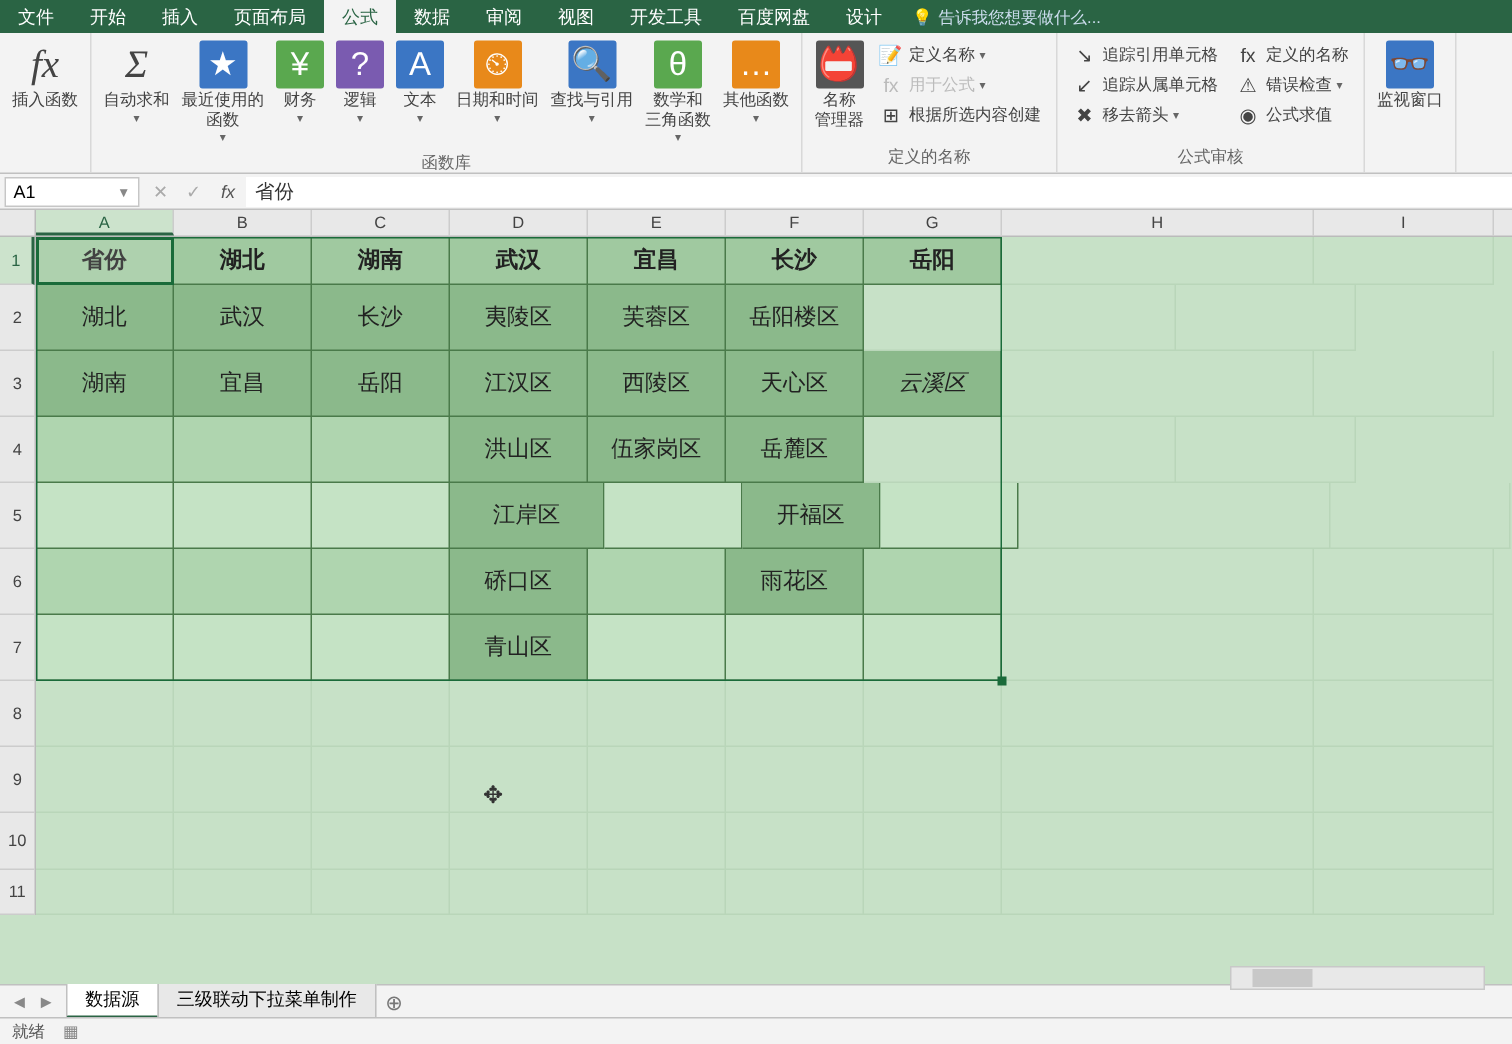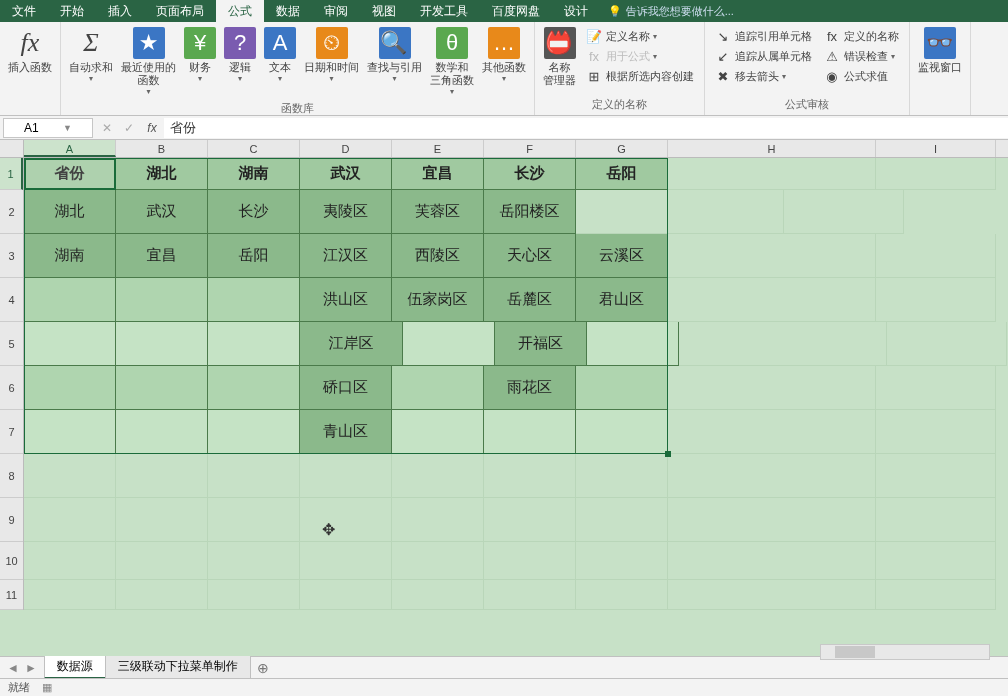--- a/index.html
+++ b/index.html
@@ -27,21 +27,21 @@
 
 
 .ic-blue { background:#3b76c4; color:#fff; border-radius:2px; }
 .ic-orange { background:#e8891a; color:#fff; border-radius:2px; }
 .ic-green { background:#5aa84f; color:#fff; border-radius:2px; }
 .ic-purple { background:#7a5bb0; color:#fff; border-radius:2px; }
 .ic-dark { background:#555; color:#fff; border-radius:2px; }
 
 
 .formula-row { background: #f3f3f3; height: 24px; display: flex; align-items: center; border-bottom: 1px solid #c0c0c0; font-size: 12px; }
-.name-box { width: 90px; border: 1px solid #c6c6c6; background: #fff; height: 20px; margin: 0 3px; padding: 1px 20px; display: flex; align-items: center; justify-content: space-between; }
+.name-box { width: 90px; border: 1px solid #c6c6c6; background: #fff; height: 20px; margin: 0 3px; padding: 1px 5px; display: flex; align-items: center; justify-content: space-between; }
 .name-box .dd { color: #888; font-size: 9px; }
 .fb-btn { width: 22px; text-align: center; color: #aaa; cursor: default; }
 .fx { font-style: italic; color: #555; width: 24px; text-align: center; }
 .formula-input { flex: 1; border: none; background: #fff; height: 20px; padding: 0 6px; font-size: 13px; color: #333; }
 
 
 .grid-area { position: relative; height: 522px; background: #c7e1c7; }
 .corner { position: absolute; top: 0; left: 0; width: 24px; height: 18px; background: #e8e8e8; border-right: 1px solid #bbb; border-bottom: 1px solid #bbb; }
 .col-headers { position: absolute; top: 0; left: 24px; right: 0; height: 18px; display: flex; background: #e8e8e8; border-bottom: 1px solid #bbb; }
 .col-h { border-right: 1px solid #ccc; text-align: center; font-size: 11px; color: #444; line-height: 18px; }
@@ -286,32 +286,31 @@
         <div class="cell" style="width: 208px; height: 44px;"></div>
         <div class="cell" style="width: 120px; height: 44px;"></div>
       </div>
       <div class="row">
         <div class="cell data-cell" style="width: 92px; height: 44px; border-right: 1px solid rgb(74, 122, 74); border-bottom: 1px solid rgb(74, 122, 74);">湖南</div>
         <div class="cell data-cell" style="width: 92px; height: 44px; border-right: 1px solid rgb(74, 122, 74); border-bottom: 1px solid rgb(74, 122, 74);">宜昌</div>
         <div class="cell data-cell" style="width: 92px; height: 44px; border-right: 1px solid rgb(74, 122, 74); border-bottom: 1px solid rgb(74, 122, 74);">岳阳</div>
         <div class="cell data-cell" style="width: 92px; height: 44px; border-right: 1px solid rgb(74, 122, 74); border-bottom: 1px solid rgb(74, 122, 74);">江汉区</div>
         <div class="cell data-cell" style="width: 92px; height: 44px; border-right: 1px solid rgb(74, 122, 74); border-bottom: 1px solid rgb(74, 122, 74);">西陵区</div>
         <div class="cell data-cell" style="width: 92px; height: 44px; border-right: 1px solid rgb(74, 122, 74); border-bottom: 1px solid rgb(74, 122, 74);">天心区</div>
-        <div class="cell data-cell" style="width: 92px; height: 44px; border-right: 1px solid rgb(74, 122, 74); border-bottom: 1px solid rgb(74, 122, 74);">云溪区</div>
+        <div class="cell data-cell" style="width: 92px; height: 44px; border-right: 1px solid rgb(74, 122, 74); border-bottom: 1px solid rgb(74, 122, 74); font-style: italic;">云溪区</div>
         <div class="cell" style="width: 208px; height: 44px;"></div>
         <div class="cell" style="width: 120px; height: 44px;"></div>
       </div>
       <div class="row">
         <div class="cell band-mid" style="width: 92px; height: 44px; border-right: 1px solid rgb(74, 122, 74); border-bottom: 1px solid rgb(74, 122, 74);"></div>
         <div class="cell band-mid" style="width: 92px; height: 44px; border-right: 1px solid rgb(74, 122, 74); border-bottom: 1px solid rgb(74, 122, 74);"></div>
         <div class="cell band-mid" style="width: 92px; height: 44px; border-right: 1px solid rgb(74, 122, 74); border-bottom: 1px solid rgb(74, 122, 74);"></div>
         <div class="cell data-cell" style="width: 92px; height: 44px; border-right: 1px solid rgb(74, 122, 74); border-bottom: 1px solid rgb(74, 122, 74);">洪山区</div>
         <div class="cell data-cell" style="width: 92px; height: 44px; border-right: 1px solid rgb(74, 122, 74); border-bottom: 1px solid rgb(74, 122, 74);">伍家岗区</div>
         <div class="cell data-cell" style="width: 92px; height: 44px; border-right: 1px solid rgb(74, 122, 74); border-bottom: 1px solid rgb(74, 122, 74);">岳麓区</div>
-        <div class="cell data-cell" style="width: 92px; height: 44px; border-right: 1px solid rgb(74, 122, 74); border-bottom: 1px solid rgb(74, 122, 74);">君山区</div>
         <div class="cell" style="width: 208px; height: 44px;"></div>
         <div class="cell" style="width: 120px; height: 44px;"></div>
       </div>
       <div class="row">
         <div class="cell band-light" style="width: 92px; height: 44px; border-right: 1px solid rgb(74, 122, 74); border-bottom: 1px solid rgb(74, 122, 74);"></div>
         <div class="cell band-light" style="width: 92px; height: 44px; border-right: 1px solid rgb(74, 122, 74); border-bottom: 1px solid rgb(74, 122, 74);"></div>
         <div class="cell band-light" style="width: 92px; height: 44px; border-right: 1px solid rgb(74, 122, 74); border-bottom: 1px solid rgb(74, 122, 74);"></div>
         <div class="cell data-cell" style="width: 103px; height: 44px; border-right: 1px solid rgb(74, 122, 74); border-bottom: 1px solid rgb(74, 122, 74);">江岸区</div>
         <div class="cell band-light" style="width: 92px; height: 44px; border-right: 1px solid rgb(74, 122, 74); border-bottom: 1px solid rgb(74, 122, 74);"></div>
         <div class="cell data-cell" style="width: 92px; height: 44px; border-right: 1px solid rgb(74, 122, 74); border-bottom: 1px solid rgb(74, 122, 74);">开福区</div>

